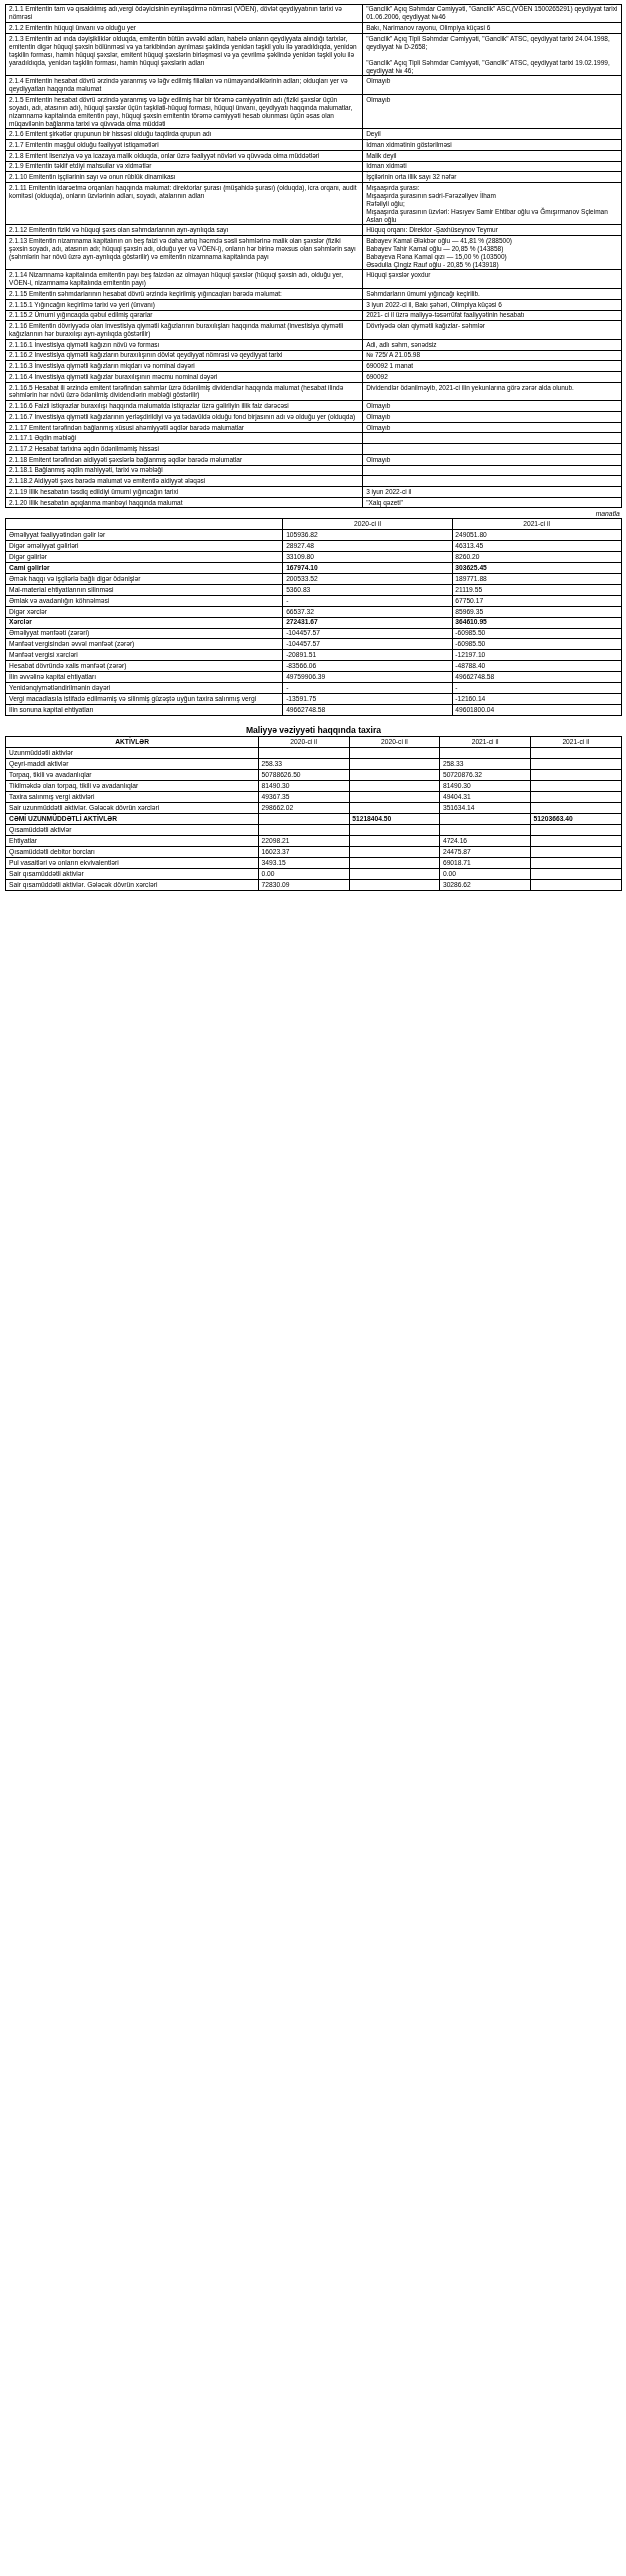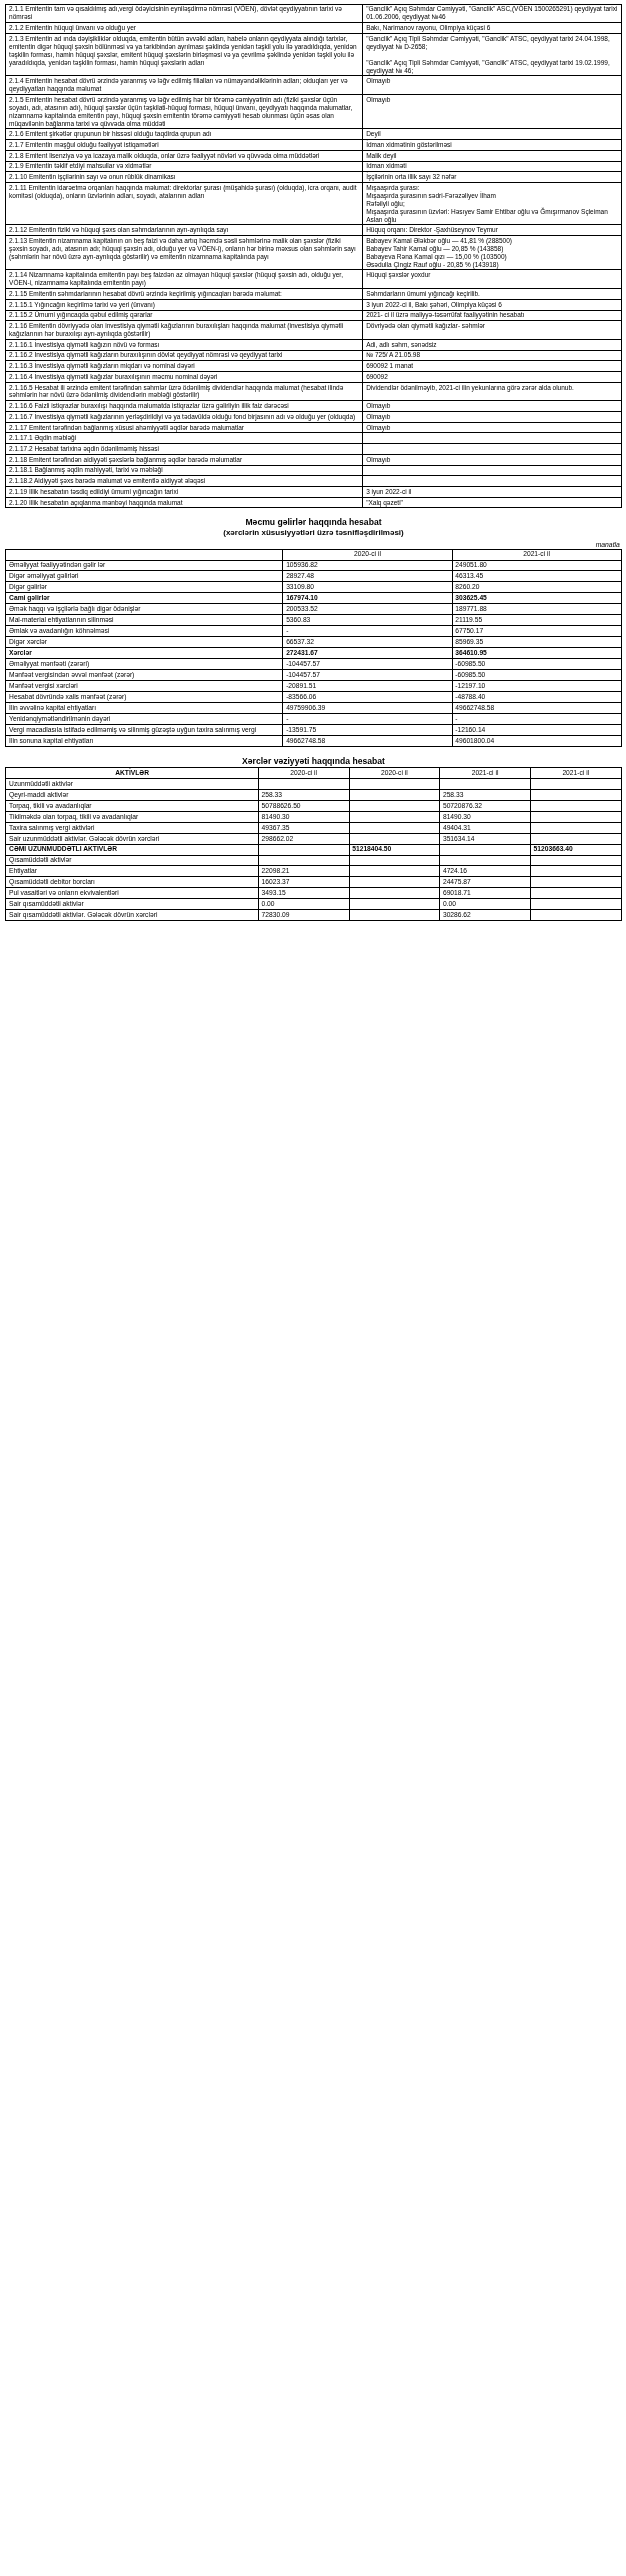--- a/index.html
+++ b/index.html
@@ -185,24 +185,20 @@
           <td style="white-space: pre-line;">2.1.19 İllik hesabatın təsdiq edildiyi ümumi yığıncağın tarixi</td>
           <td style="white-space: pre-line;">3 iyun 2022-ci il</td>
         </tr>
         <tr>
           <td style="white-space: pre-line;">2.1.20 İllik hesabatın açıqlanma mənbəyi haqqında malumat</td>
           <td style="white-space: pre-line;">"Xalq qəzeti"</td>
         </tr>
       </tbody>
   </table>
 
-  <h2 class="section">
-    <span>Məcmu gəlirlər haqqında hesabat</span>
-    <span class="sub">(xərclərin xüsusiyyətləri üzrə təsnifləşdirilməsi)</span>
-  </h2>
   <div class="manat">manatla</div>
 
   <table class="t2">
     <thead>
         <tr class="hdr">
           <th style="text-align: left;"></th>
           <th style="text-align: center;">2020-ci il</th>
           <th style="text-align: center;">2021-ci il</th>
         </tr>
       </thead>
@@ -289,21 +285,21 @@
         </tr>
         <tr>
           <td style="white-space: pre-line;">İlin sonuna kapital ehtiyatları</td>
           <td style="white-space: pre-line;">49662748.58</td>
           <td style="white-space: pre-line;">49601800.04</td>
         </tr>
       </tbody>
   </table>
 
   <h2 class="section">
-    <span>Xərclər vəziyyəti haqqında hesabat</span>
+    <span>Maliyyə vəziyyəti haqqında taxira</span>
   </h2>
 
   <table class="t3">
     <thead>
         <tr class="hdr">
           <th style="text-align: center; font-weight: bold;">AKTİVLƏR</th>
           <th style="text-align: center;">2020-ci il</th>
           <th style="text-align: center;">2020-ci il</th>
           <th style="text-align: center;">2021-ci il</th>
           <th style="text-align: center;">2021-ci il</th>

